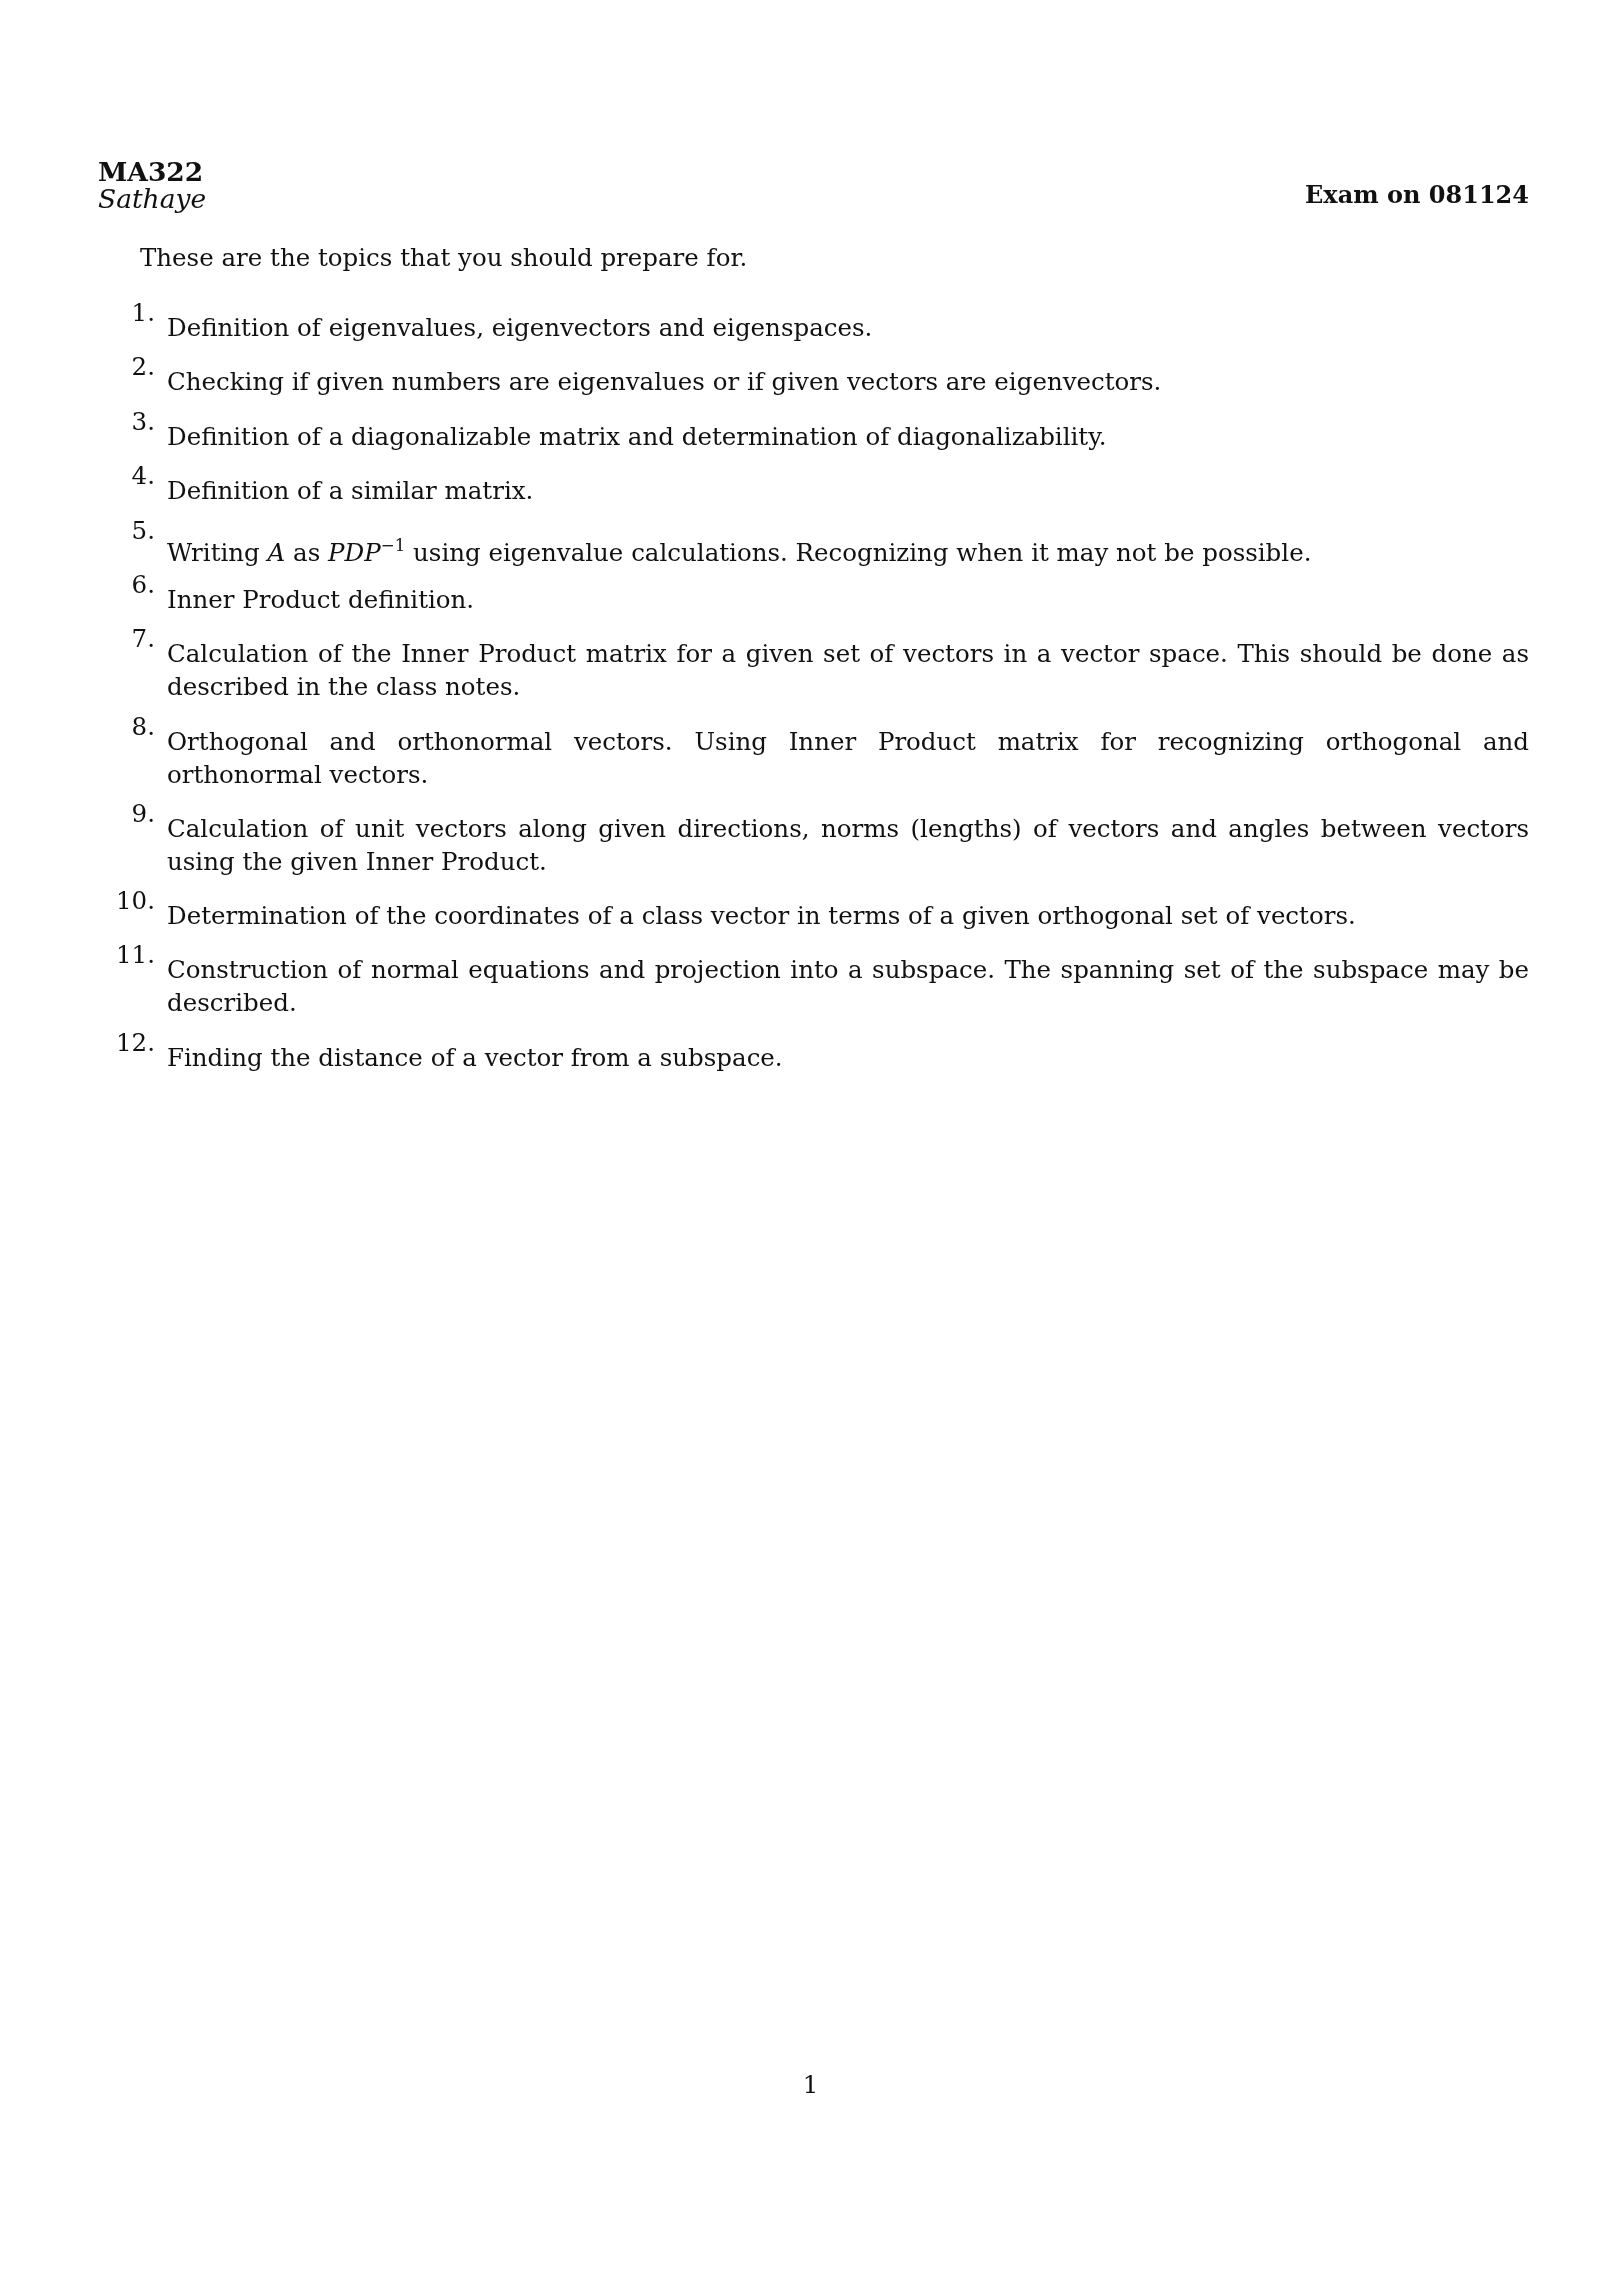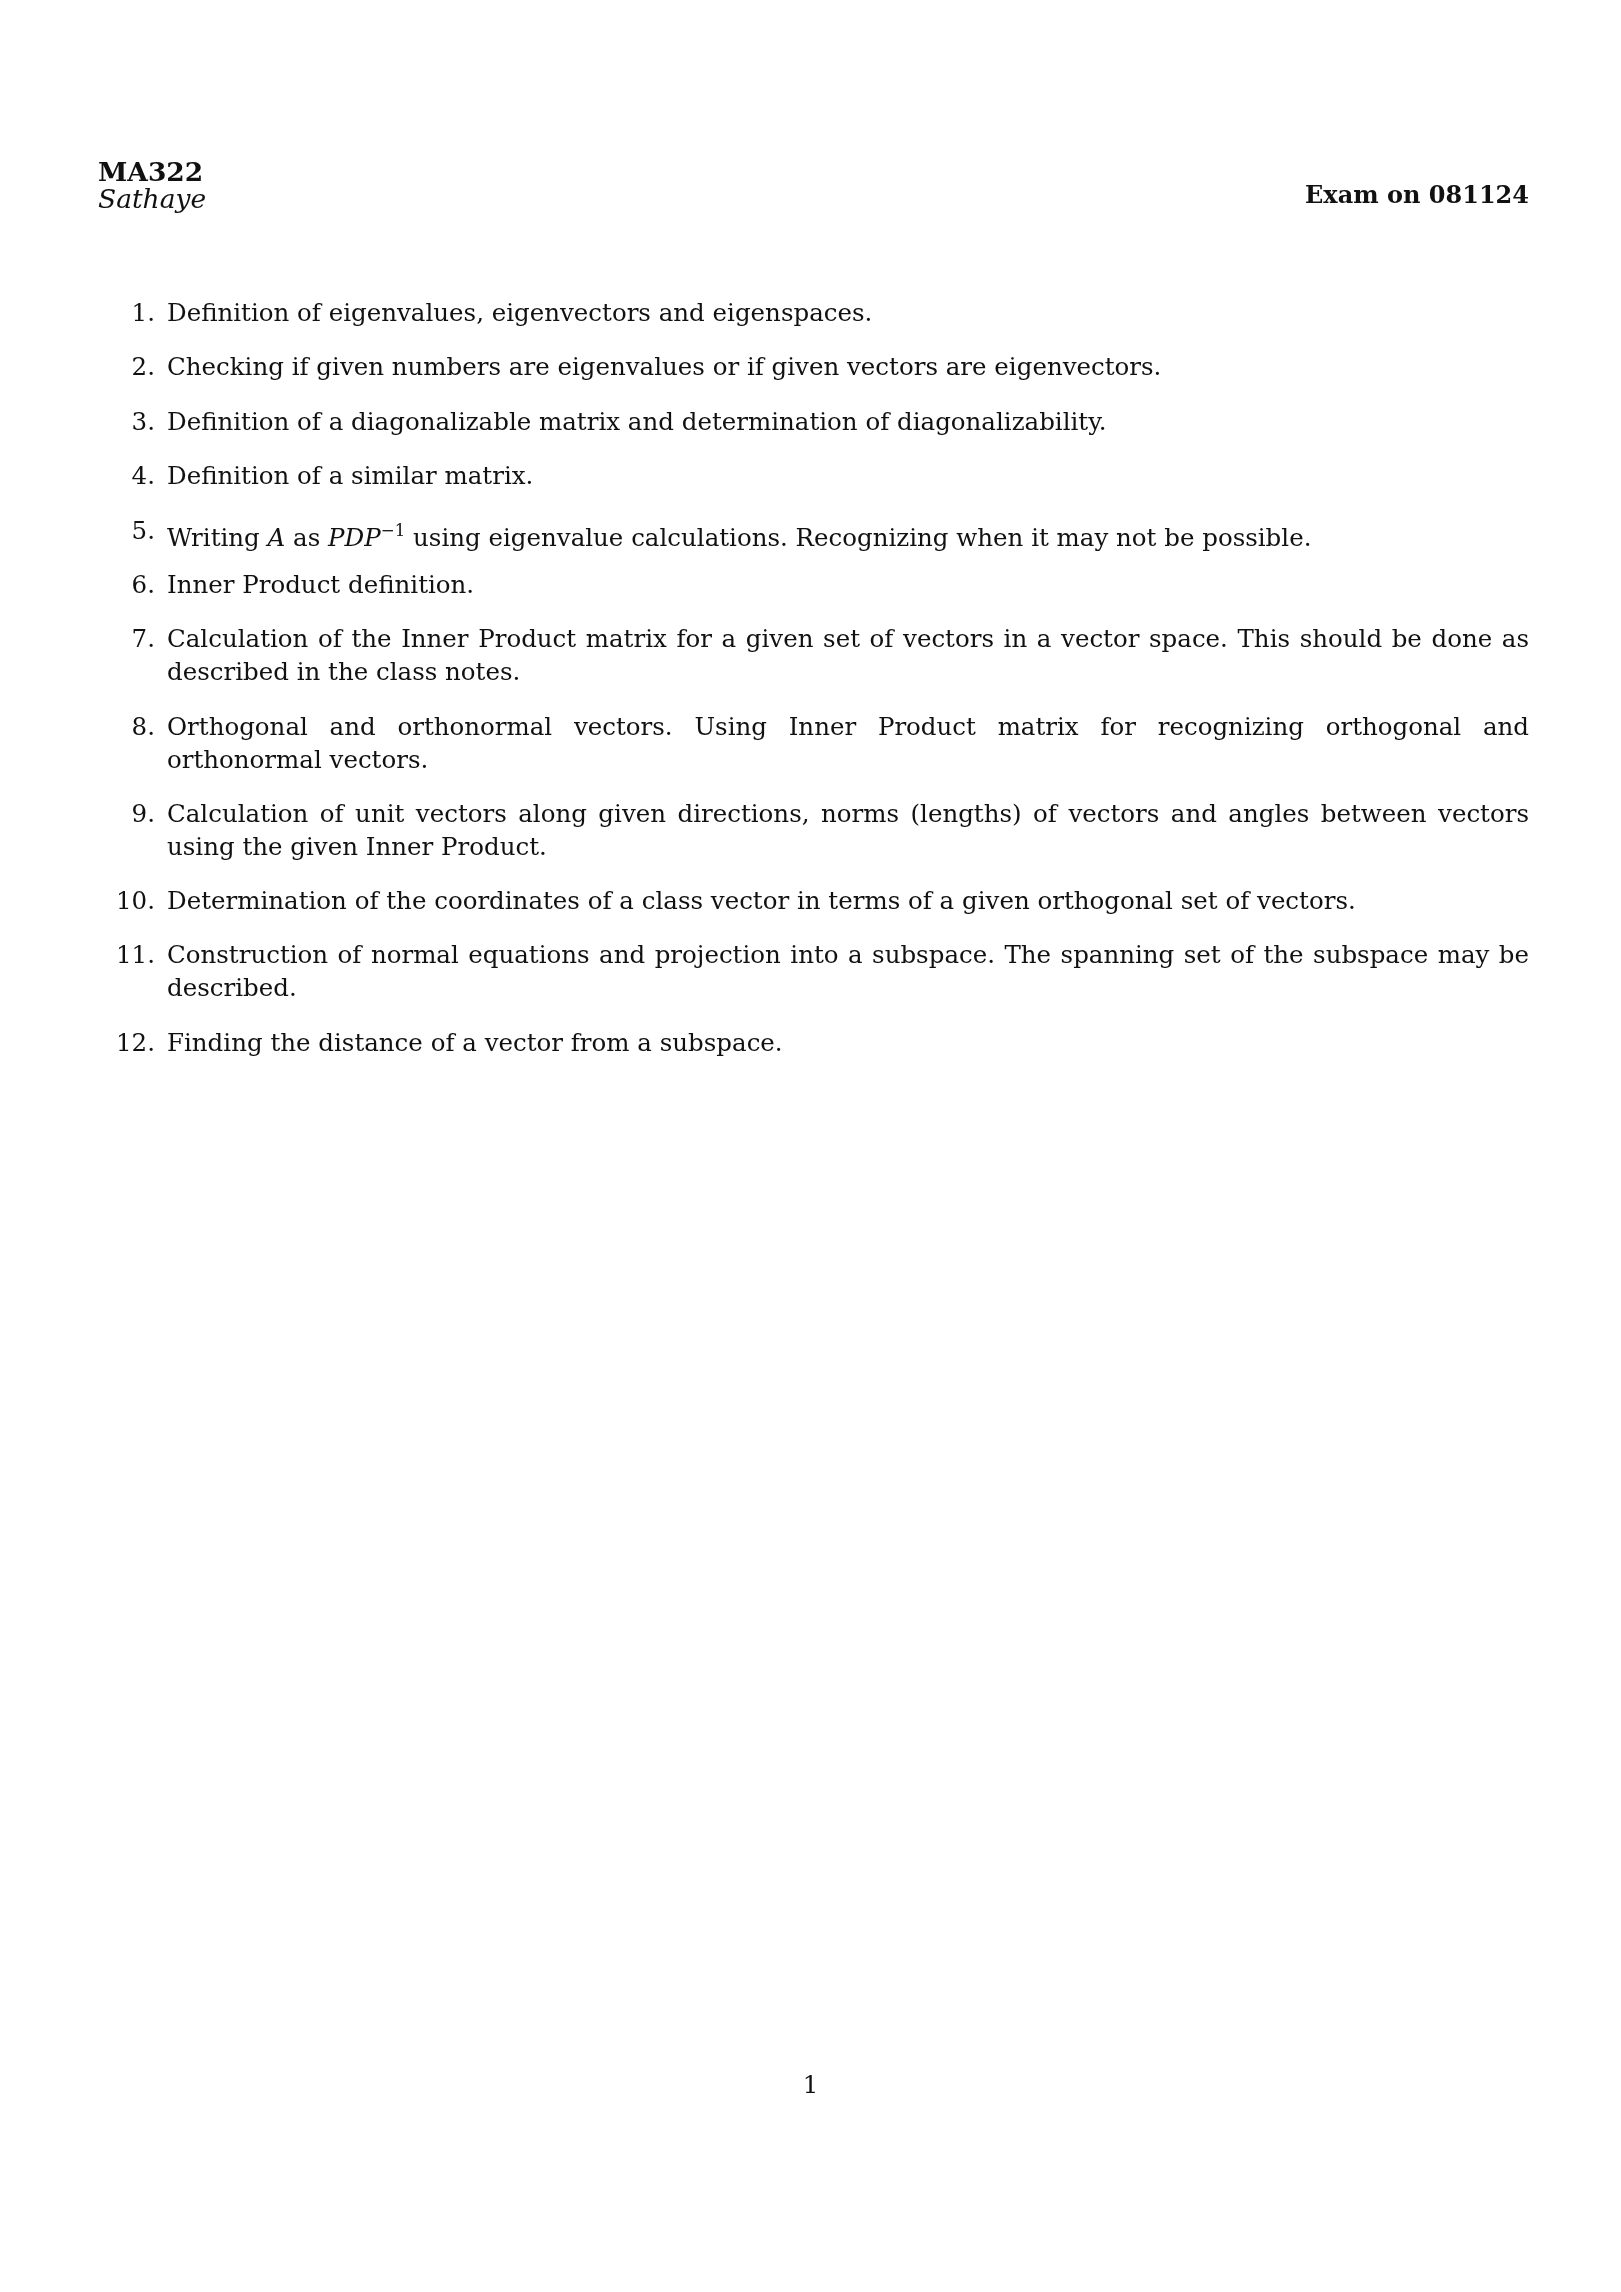--- a/index.html
+++ b/index.html
@@ -7,33 +7,34 @@
          font-family: "DejaVu Serif", "Liberation Serif", serif; color: #111; }
   .page { position: absolute; left: 0; top: 0; width: 1621px; height: 2222px; background: #fff; }
   .course { position: absolute; left: 98px; top: 157px; font-weight: bold; font-size: 26.5px; line-height: 29px; }
   .author { position: absolute; left: 98px; top: 184px; font-style: italic; font-size: 26.5px; line-height: 29px; }
   .title { position: absolute; left: 0; width: 1621px; top: 180px; text-align: center; font-weight: bold; font-size: 25.5px; line-height: 29px; }
   .date { position: absolute; right: 92px; top: 180px; font-weight: bold; font-size: 24px; line-height: 29px; }
   .intro { position: absolute; left: 140px; top: 243px; font-size: 24.5px; line-height: 29px; }
   .list { position: absolute; left: 98px; width: 1431px; top: 0; }
   .item { position: absolute; left: 0; width: 1431px; font-size: 24.5px; line-height: 33px; }
   .num { position: absolute; left: 0; width: 57px; text-align: right; }
-  .text { display: block; margin-left: 69px; text-align: justify; }
+  .text { display: block; margin-left: 69px; text-align: justify; margin-top: 15px; }
   .sup { font-size: 16.7px; vertical-align: 9.8px; }
   .math { font-style: italic; }
   .pagenum { position: absolute; left: 0; width: 1621px; top: 2070px; text-align: center; font-size: 24.5px; }
 </style>
 </head>
 <body>
 
 <div class="page">
   <div class="course">MA322</div>
   <div class="author">Sathaye</div>
   <div class="date">Exam on 081124</div>
 
+  <div class="intro">These are the topics that you should prepare for.</div>
 
   <div class="list">
     <div class="item" style="top:296px">
       <span class="num">1.</span>
       <span class="text">Definition of eigenvalues, eigenvectors and eigenspaces.</span>
     </div>
     <div class="item" style="top:350px">
       <span class="num">2.</span>
       <span class="text">Checking if given numbers are eigenvalues or if given vectors are eigenvectors.</span>
     </div>

